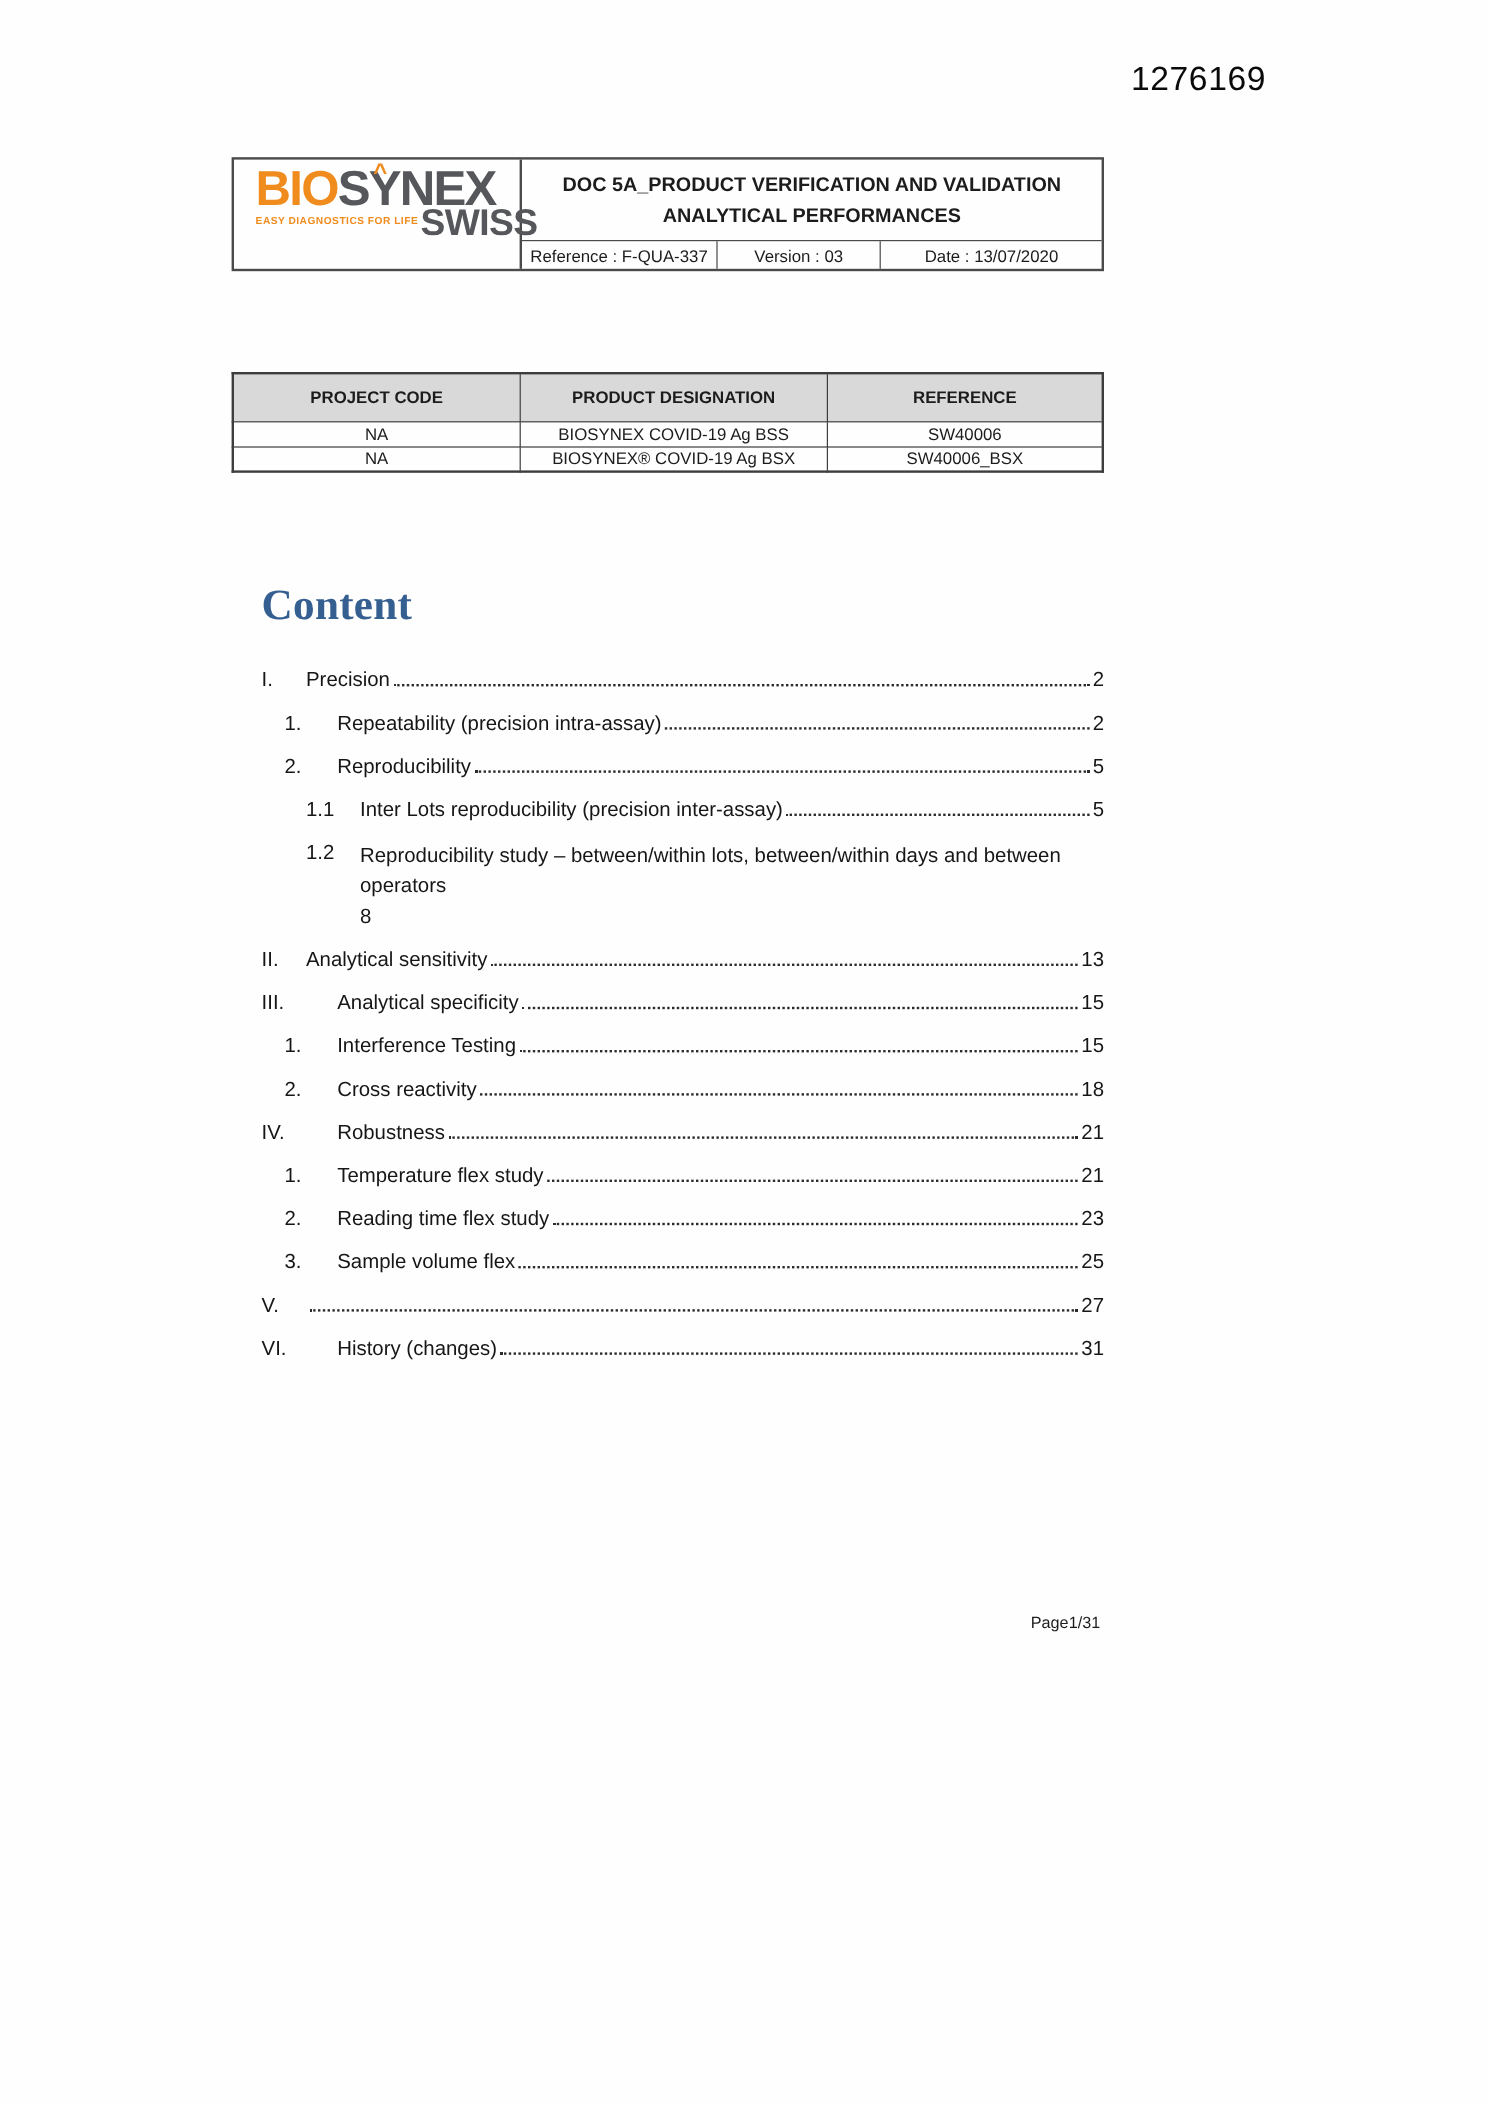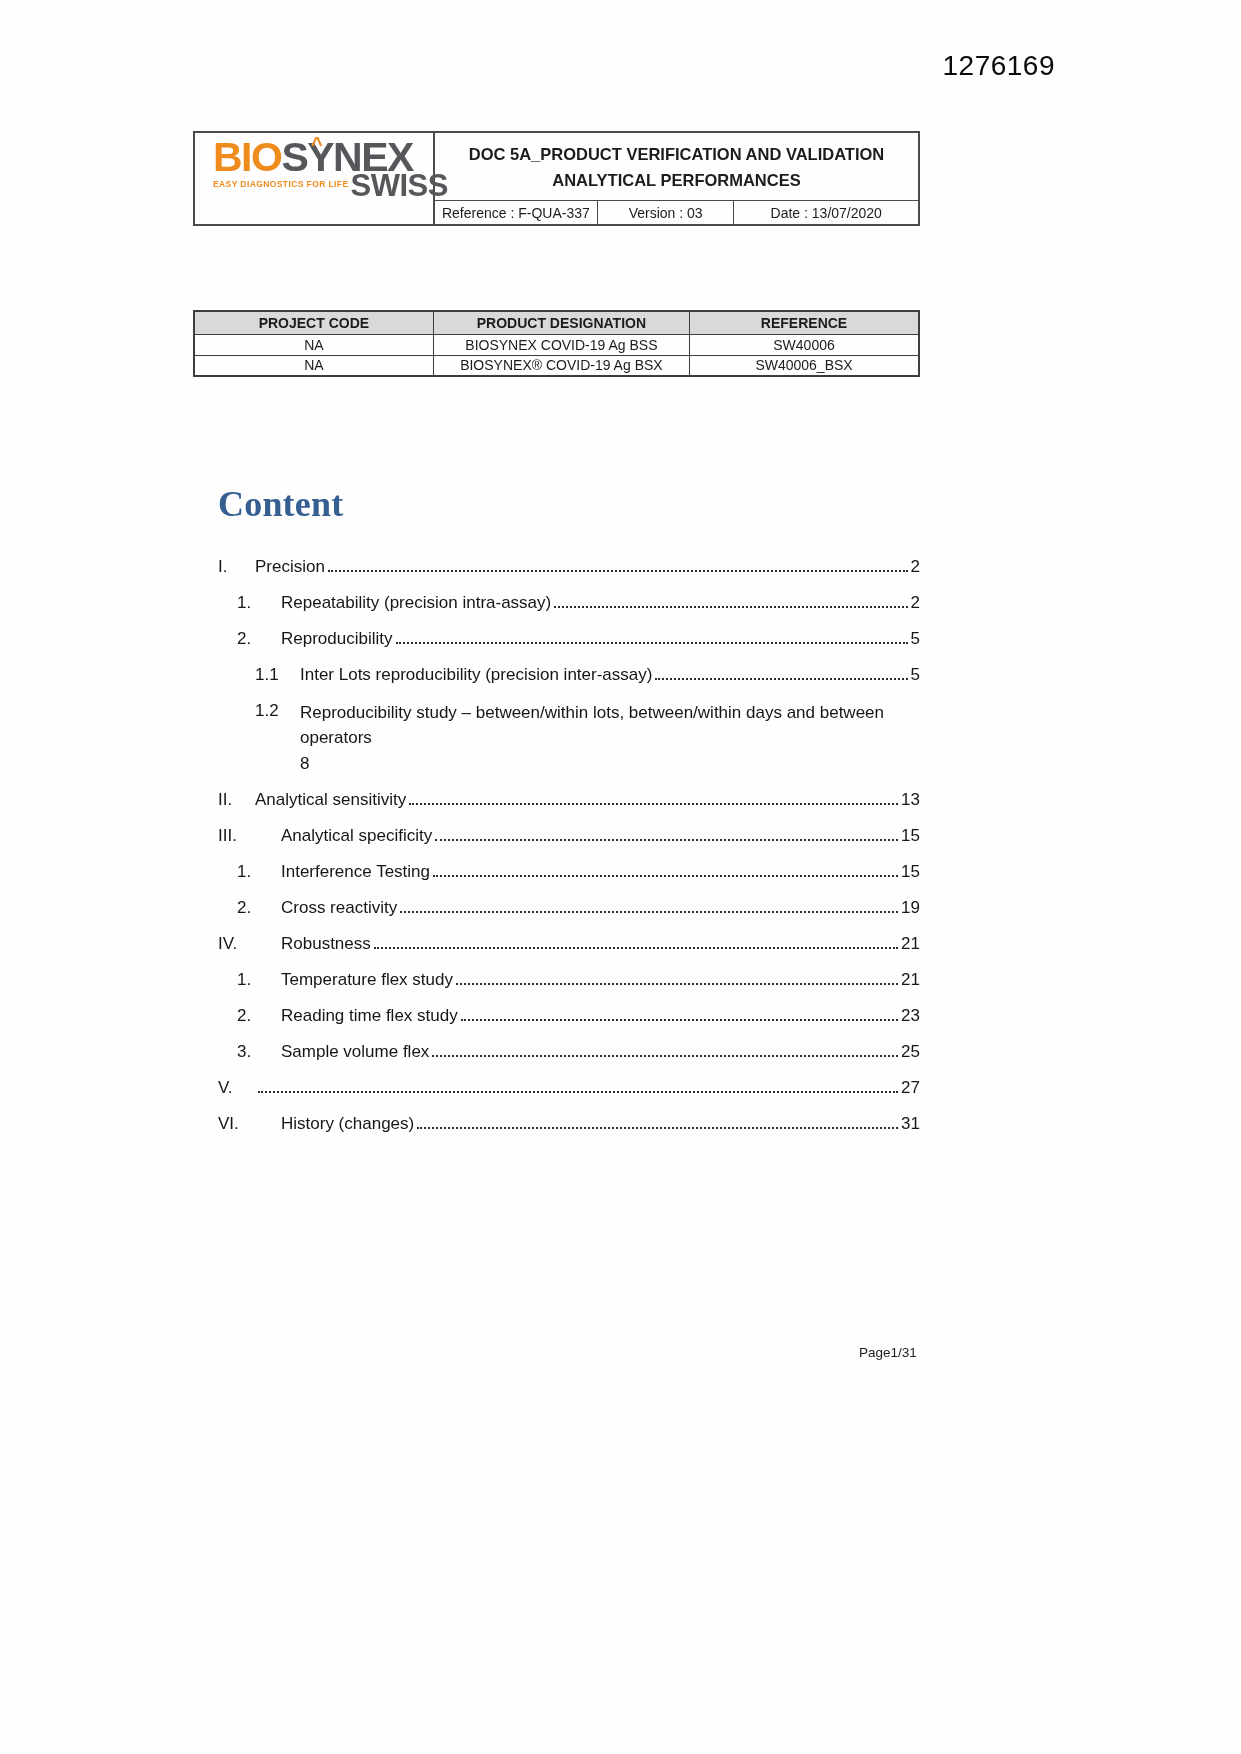--- a/index.html
+++ b/index.html
@@ -60,21 +60,21 @@
   .project-table {
     position:absolute; left:193px; top:310px; width:727px;
     border-collapse:collapse;
     font-size:14px;
   }
   .project-table th, .project-table td {
     border:1px solid #3d3d3d;
     text-align:center; vertical-align:middle;
   }
   .project-table { border:2px solid #3d3d3d; }
-  .project-table th { background:#d9d9d9; height:23px; font-size:14px; font-weight:bold; }
+  .project-table th { background:#d9d9d9; height:40px; font-size:14px; font-weight:bold; }
   .project-table td { height:21px; font-weight:normal; }
   .col-code { width:240px; } .col-desig { width:257px; } .col-ref { width:230px; }
 
   
   .content-heading {
     position:absolute; left:218px; top:483px;
     font-family:"Liberation Serif", serif;
     font-weight:bold; font-size:36px; color:#365F91;
     letter-spacing:0.2px;
   }
@@ -203,21 +203,21 @@
       <div class="toc-row l2">
         <span class="marker">1.</span>
         <span class="label">Interference Testing</span>
         <span class="leader"></span>
         <span class="pagenum">15</span>
       </div>
       <div class="toc-row l2">
         <span class="marker">2.</span>
         <span class="label">Cross reactivity</span>
         <span class="leader"></span>
-        <span class="pagenum">19</span>
+        <span class="pagenum">18</span>
       </div>
       <div class="toc-row l1wide">
         <span class="marker">IV.</span>
         <span class="label">Robustness</span>
         <span class="leader"></span>
         <span class="pagenum">21</span>
       </div>
       <div class="toc-row l2">
         <span class="marker">1.</span>
         <span class="label">Temperature flex study</span>

